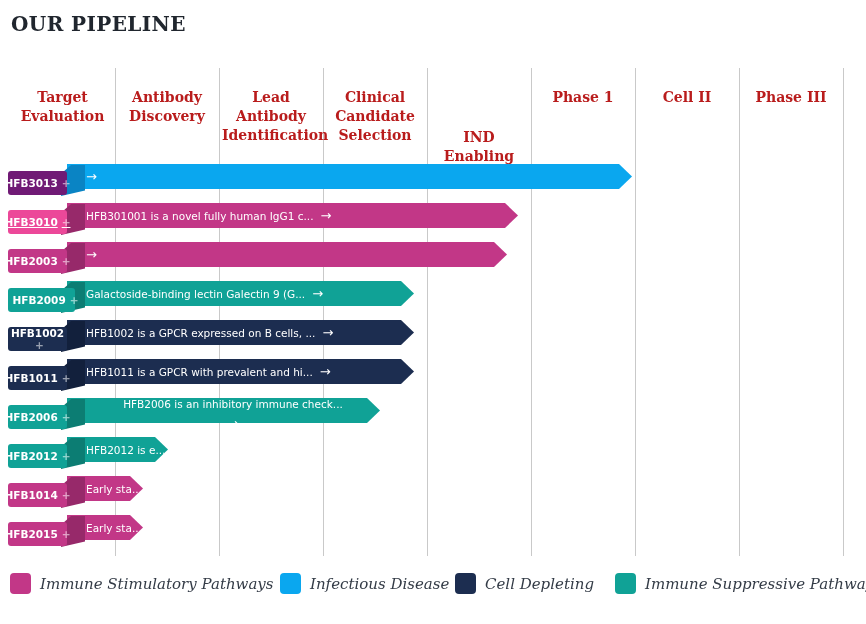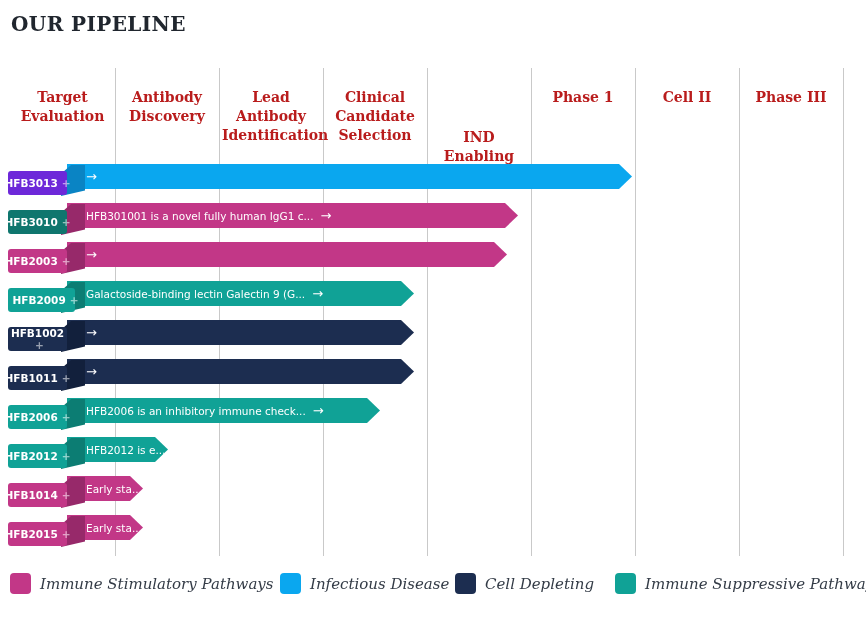--- a/index.html
+++ b/index.html
@@ -49,32 +49,32 @@
       <div class="col-header" style="left: 531px; width: 104px;">Phase 1</div>
       <div class="col-header" style="left: 635px; width: 104px;">Cell II</div>
       <div class="col-header" style="left: 739px; width: 104px;">Phase III</div>
     </div>
   <div id="rows">
       <div class="row" style="top: 164px;">
         <div class="bar" style="left: 67px; width: 565px; background: rgb(10, 167, 239);">
           <span class="arr">→</span>
         </div>
         <div class="fold" style="background: rgb(10, 132, 196);"></div>
-        <div class="tag" style="background: #6d28d9;">
+        <div class="tag" style="background: #701a75;">
           <span>HFB3013</span>
           <span class="plus">+</span>
         </div>
       </div>
       <div class="row" style="top: 203px;">
         <div class="bar" style="left: 67px; width: 451px; background: rgb(194, 55, 135);">
           <span>HFB301001 is a novel fully human IgG1 c...</span>
           <span class="arr">→</span>
         </div>
         <div class="fold" style="background: rgb(151, 41, 106);"></div>
-        <div class="tag" style="background: #0f766e;">
+        <div class="tag" style="background: #ec4899; text-decoration: underline;">
           <span>HFB3010</span>
           <span class="plus">+</span>
         </div>
       </div>
       <div class="row" style="top: 242px;">
         <div class="bar" style="left: 67px; width: 440px; background: rgb(194, 55, 135);">
           <span class="arr">→</span>
         </div>
         <div class="fold" style="background: rgb(151, 41, 106);"></div>
         <div class="tag" style="background: rgb(194, 55, 135);">
@@ -88,40 +88,42 @@
           <span class="arr">→</span>
         </div>
         <div class="fold" style="background: rgb(12, 125, 115);"></div>
         <div class="tag" style="background: rgb(16, 162, 150); padding-left: 8px;">
           <span>HFB2009</span>
           <span class="plus">+</span>
         </div>
       </div>
       <div class="row" style="top: 320px;">
         <div class="bar" style="left: 67px; width: 347px; background: rgb(28, 45, 80);">
+          <span>HFB1002 is a GPCR expressed on B cells, ...</span>
           <span class="arr">→</span>
         </div>
         <div class="fold" style="background: rgb(18, 32, 60);"></div>
         <div class="tag" style="background: rgb(28, 45, 80); flex-direction: column;">
           <span>HFB1002</span>
           <span class="plus">+</span>
         </div>
       </div>
       <div class="row" style="top: 359px;">
         <div class="bar" style="left: 67px; width: 347px; background: rgb(28, 45, 80);">
+          <span>HFB1011 is a GPCR with prevalent and hi...</span>
           <span class="arr">→</span>
         </div>
         <div class="fold" style="background: rgb(18, 32, 60);"></div>
         <div class="tag" style="background: rgb(28, 45, 80);">
           <span>HFB1011</span>
           <span class="plus">+</span>
         </div>
       </div>
       <div class="row" style="top: 398px;">
-        <div class="bar" style="left: 67px; width: 313px; background: rgb(16, 162, 150);">
+        <div class="bar" style="left: 67px; width: 313px; background: rgb(16, 162, 150); flex-direction: column;">
           <span>HFB2006 is an inhibitory immune check...</span>
           <span class="arr">→</span>
         </div>
         <div class="fold" style="background: rgb(12, 125, 115);"></div>
         <div class="tag" style="background: rgb(16, 162, 150);">
           <span>HFB2006</span>
           <span class="plus">+</span>
         </div>
       </div>
       <div class="row" style="top: 437px;">

